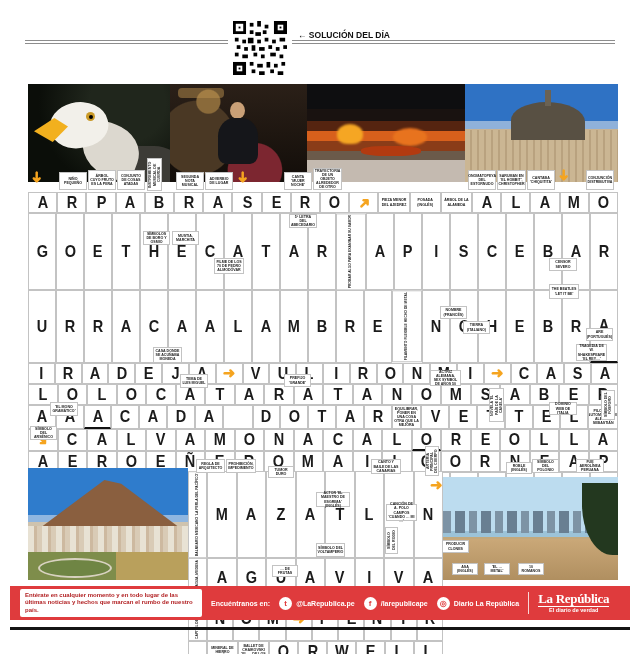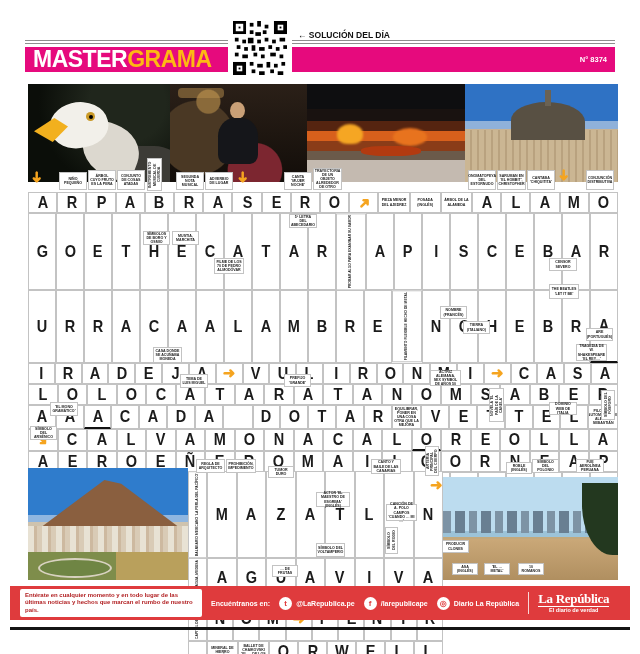--- a/index.html
+++ b/index.html
@@ -104,24 +104,20 @@
   #lrlogo .s{font-size:5.5px;font-weight:bold;border-top:1px solid #fff;margin-top:1px;padding-top:1px;}
   #endline{position:absolute;left:10px;top:627px;width:620px;height:3px;background:#141414;}
 </style>
 </head>
 <body>
 
 <div id="page">
 
   <div class="hline" style="top:40px"></div>
   <div class="hline" style="top:43px"></div>
-  <div id="masthead">
-    <div id="brand"><span>MASTER</span><span class="g">GRAMA</span></div>
-    <div id="issue">N° 8374</div>
-  </div>
   <div id="qrbox">
     <svg width="54" height="54" viewBox="0 0 29 29">
       <rect x="0" y="0" width="29" height="29" fill="#fff"></rect>
       <g fill="#000">
         <rect x="0" y="0" width="7" height="7"></rect>
           <rect x="22" y="0" width="7" height="7"></rect>
           <rect x="0" y="22" width="7" height="7"></rect>
         <rect x="2" y="2" width="3" height="3" fill="#fff" stroke="#fff"></rect>
           <rect x="24" y="2" width="3" height="3" fill="#fff"></rect>
           <rect x="2" y="24" width="3" height="3" fill="#fff"></rect>

